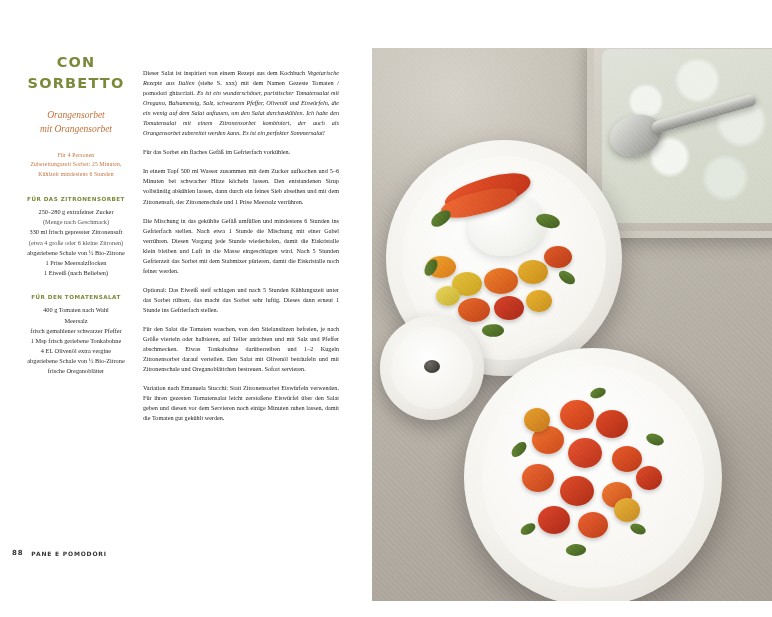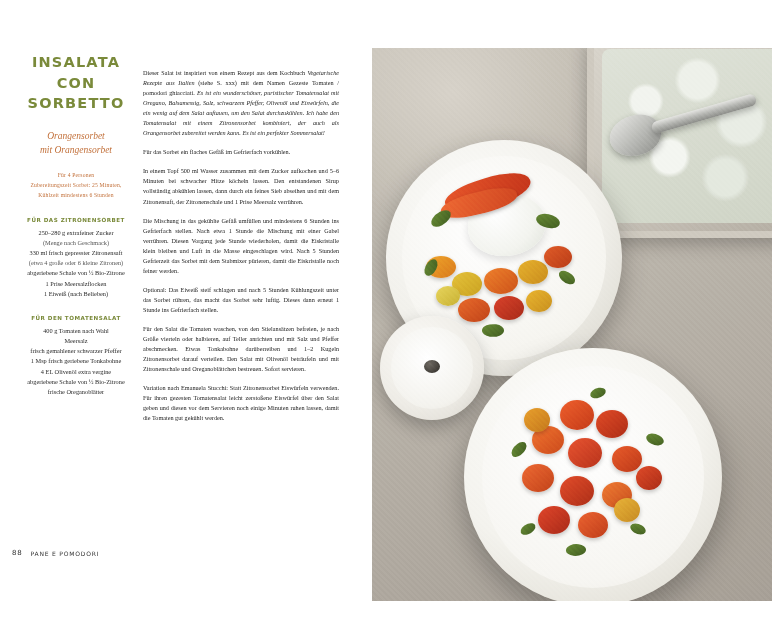--- a/index.html
+++ b/index.html
@@ -100,21 +100,21 @@
     font-style: italic;
   }
 
   
   .folio {
     position: absolute;
     left: 12px;
     bottom: 60px;
     font-family: "DejaVu Sans", sans-serif;
     font-size: 6px;
-    font-weight: normal;
+    font-weight: bold;
     letter-spacing: 0.8px;
     color: #333;
     display: flex;
     align-items: center;
     gap: 8px;
   }
   .folio .num {
     font-size: 7px;
   }
 
@@ -276,21 +276,20 @@
   }
   .shad { box-shadow: 0 2px 4px rgba(0,0,0,0.22); }
 </style>
 </head>
 <body>
 
 <div class="page">
 
   <div class="col-left">
     <div class="recipe-title">
-      <div>INSALATA</div>
       <div>CON SORBETTO</div>
     </div>
 
     <div class="recipe-subtitle">
       <div>Orangensorbet</div>
       <div>mit Orangensorbet</div>
     </div>
 
     <div class="recipe-meta">
       <div>Für 4 Personen</div>

